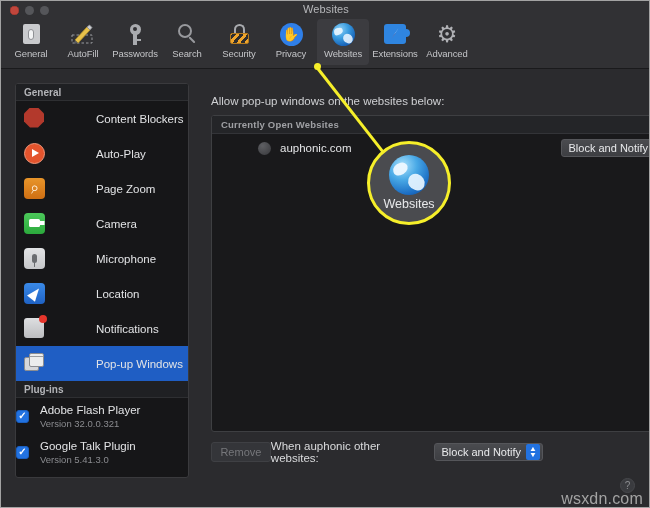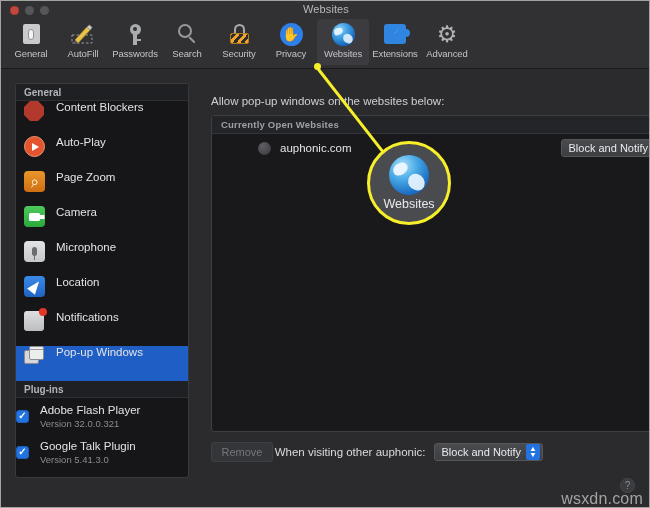--- a/index.html
+++ b/index.html
@@ -115,22 +115,23 @@
     overflow: hidden;
   }
   .group-header {
     height: 17px; background: #1f2023;
     border-bottom: 1px solid #2e2f32;
     display: flex; align-items: center;
     padding-left: 8px;
     font-size: 10px; font-weight: bold; color: #b3b4b8;
   }
   .side-row {
-    height: 35px; display: flex; align-items: flex-start;
+    height: 35px; display: flex; align-items: center;
     padding-left: 8px;
+    gap: 40px;
   }
   .side-row.selected { background: #1f5ec4; }
   .side-row .lbl { font-size: 11.5px; color: #e2e3e5; margin-left: 10px; }
   .side-icon { width: 22px; height: 22px; flex: 0 0 22px; position: relative; }
 
   .si-stop { width:20px; height:20px; background:#b3392c; clip-path: polygon(30% 0,70% 0,100% 30%,100% 70%,70% 100%,30% 100%,0 70%,0 30%); }
   .si-play { width:21px; height:21px; border-radius:50%; background:#e4542d;
     display:flex; align-items:center; justify-content:center; border:1.5px solid #f0977a;}
   .si-play::after { content:''; width:0;height:0;border-left:7px solid #fff;border-top:4.5px solid transparent;border-bottom:4.5px solid transparent; margin-left:2px;}
   .si-zoom { width:21px; height:21px; border-radius:4px; background: linear-gradient(#e8952a,#cf6f13);
@@ -487,21 +488,21 @@
             <span class="arrows">
               <span>▲</span>
                 <span>▼</span>
             </span>
           </div>
         </div>
       </div>
 
       <div id="bottom-bar">
         <div id="remove-btn">Remove</div>
-        <div id="visit-label">When visiting other auphonic:</div>
+        <div id="visit-label">When auphonic other websites:</div>
         <div class="popbtn" id="visit-pop">
           <span>Block and Notify</span>
           <span class="arrows">
             <span>▲</span>
               <span>▼</span>
           </span>
         </div>
       </div>
 
     </div>

